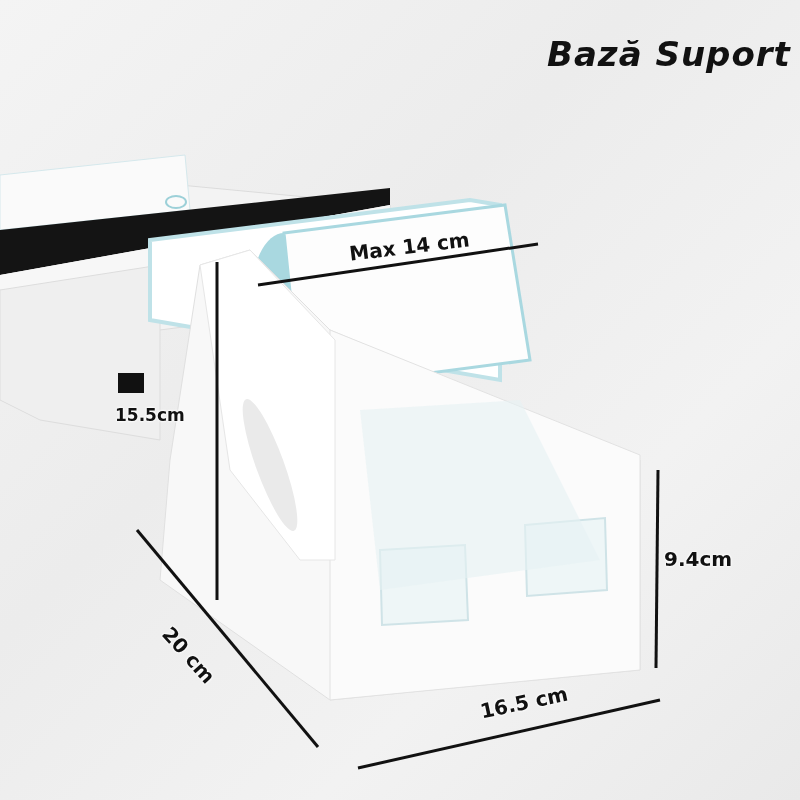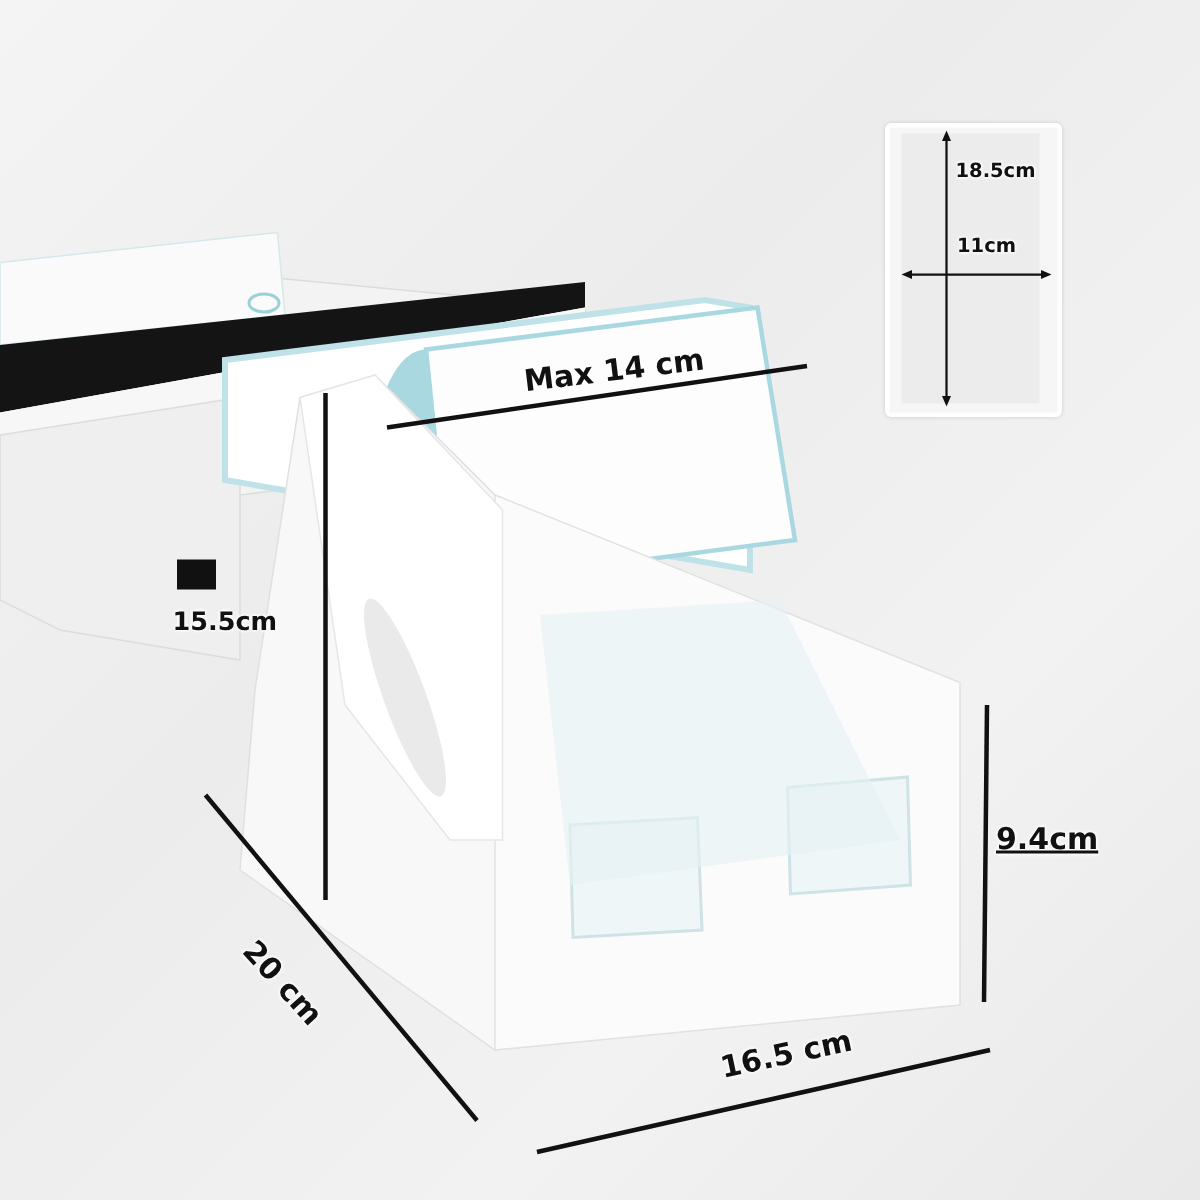--- a/index.html
+++ b/index.html
@@ -50,33 +50,21 @@
 
     <g stroke="#111" stroke-width="3">
       <line x1="258" y1="285" x2="538" y2="244"></line>
       <line x1="217" y1="262" x2="217" y2="600"></line>
       <line x1="137" y1="530" x2="318" y2="747"></line>
       <line x1="358" y1="768" x2="660" y2="700"></line>
       <line x1="658" y1="470" x2="656" y2="668"></line>
     </g>
   </svg>
 
+  <div class="title">Bază Suport</div>
 
-  <div class="inset">
-    <div class="inset-inner"></div>
-    <svg width="112" height="190" style="position:absolute;left:0;top:0">
-      <line x1="38" y1="6" x2="38" y2="182" stroke="#111" stroke-width="1.5"></line>
-      <polygon points="38,2 35,9 41,9" fill="#111"></polygon>
-      <polygon points="38,186 35,179 41,179" fill="#111"></polygon>
-      <line x1="12" y1="98" x2="104" y2="98" stroke="#111" stroke-width="1.5"></line>
-      <polygon points="8,98 15,95 15,101" fill="#111"></polygon>
-      <polygon points="108,98 101,95 101,101" fill="#111"></polygon>
-    </svg>
-    <div class="label" style="left:44px;top:22px;font-size:13px;">18.5cm</div>
-    <div class="label" style="left:45px;top:72px;font-size:13px;">11cm</div>
-  </div>
 
   <div class="label" style="left:348px;top:242px;font-size:20px;transform:rotate(-7deg);transform-origin:left top;">Max 14 cm</div>
   <div class="label" style="left:115px;top:405px;font-size:17px;">15.5cm</div>
   <div class="label" style="left:175px;top:622px;font-size:20px;transform:rotate(48deg);transform-origin:left top;">20 cm</div>
   <div class="label" style="left:478px;top:700px;font-size:20px;transform:rotate(-12deg);transform-origin:left top;">16.5 cm</div>
-  <div class="label" style="left:664px;top:547px;font-size:20px;text-decoration:underline;">9.4cm</div>
+  <div class="label" style="left:664px;top:547px;font-size:20px;">9.4cm</div>
 </div>
 
 </body></html>

